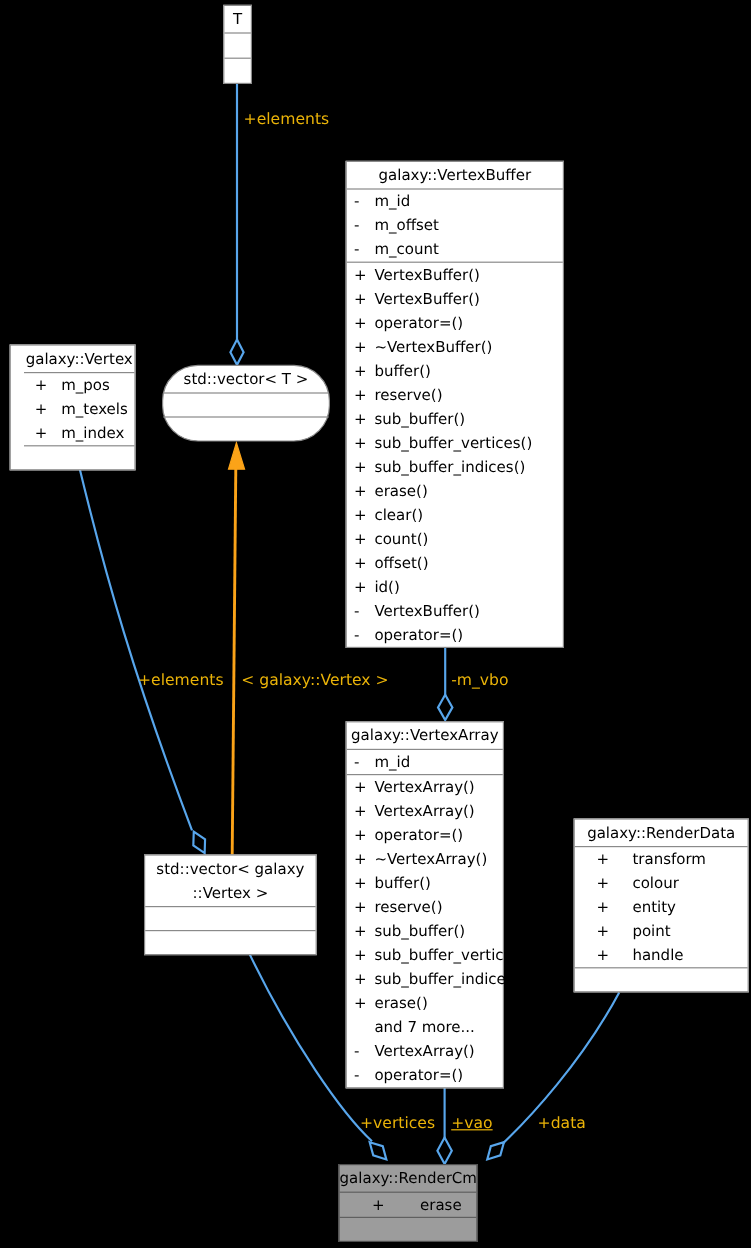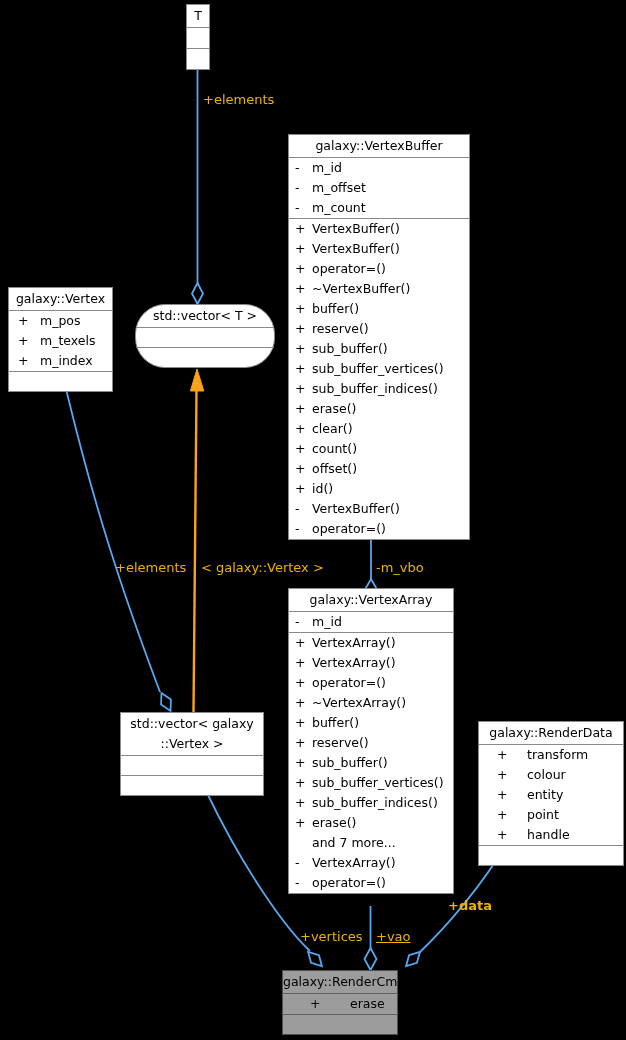--- a/index.html
+++ b/index.html
@@ -71,29 +71,29 @@
       </g>
     </g>
   </svg>
 
   <div class="elabel" style="left:203px;top:92px;">+elements</div>
   <div class="elabel" style="left:115px;top:560px;">+elements</div>
   <div class="elabel" style="left:201px;top:560px;">&lt; galaxy::Vertex &gt;</div>
   <div class="elabel" style="left:376px;top:560px;text-align:right;">-m_vbo</div>
   <div class="elabel" style="left:300px;top:929px;">+vertices</div>
   <div class="elabel" style="left:376px;top:929px;text-decoration:underline;">+vao</div>
-  <div class="elabel" style="left:448px;top:898px;font-weight:bold;">+data</div>
+  <div class="elabel" style="left:448px;top:929px;">+data</div>
 
   <div class="cls" style="left:186px;top:4px;width:24px;">
     <div class="hdr">T</div>
     <div class="sec empty20"></div>
     <div class="sec empty20"></div>
   </div>
 
-  <div class="cls rows-mid" style="left:8px;top:287px;width:105px;">
+  <div class="cls rows-mid" style="left:8px;top:287px;width:105px;padding-left:11px;">
     <div class="hdr">galaxy::Vertex</div>
     <div class="sec">
       <div class="row">
           <span class="v">+</span>
           <span class="n">m_pos</span>
         </div>
       <div class="row">
           <span class="v">+</span>
           <span class="n">m_texels</span>
         </div>
@@ -195,21 +195,21 @@
     </div>
   </div>
 
   <div class="cls" style="left:120px;top:712px;width:144px;">
     <div class="hdr2">std::vector&lt; galaxy
 ::Vertex &gt;</div>
     <div class="sec empty19"></div>
     <div class="sec empty19"></div>
   </div>
 
-  <div class="cls rows-tight" style="left:288px;top:588px;width:166px;">
+  <div class="cls rows-tight" style="left:288px;top:601px;width:132px;">
     <div class="hdr">galaxy::VertexArray</div>
     <div class="sec">
       <div class="row">
           <span class="v">-</span>
           <span class="n">m_id</span>
         </div>
     </div>
     <div class="sec">
       <div class="row">
           <span class="v">+</span>
@@ -259,21 +259,21 @@
           <span class="v">-</span>
           <span class="n">VertexArray()</span>
         </div>
       <div class="row">
           <span class="v">-</span>
           <span class="n">operator=()</span>
         </div>
     </div>
   </div>
 
-  <div class="cls rows-wide" style="left:478px;top:682px;width:146px;margin-top:39px;">
+  <div class="cls rows-wide" style="left:478px;top:682px;width:146px;">
     <div class="hdr">galaxy::RenderData</div>
     <div class="sec">
       <div class="row">
           <span class="v">+</span>
           <span class="n">transform</span>
         </div>
       <div class="row">
           <span class="v">+</span>
           <span class="n">colour</span>
         </div>

